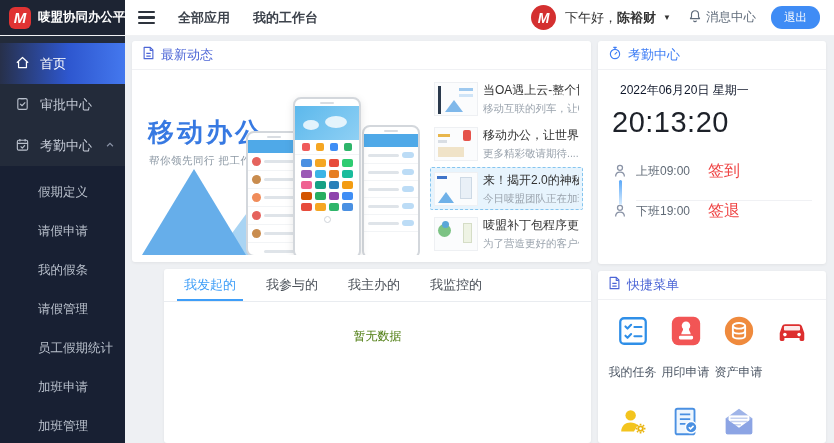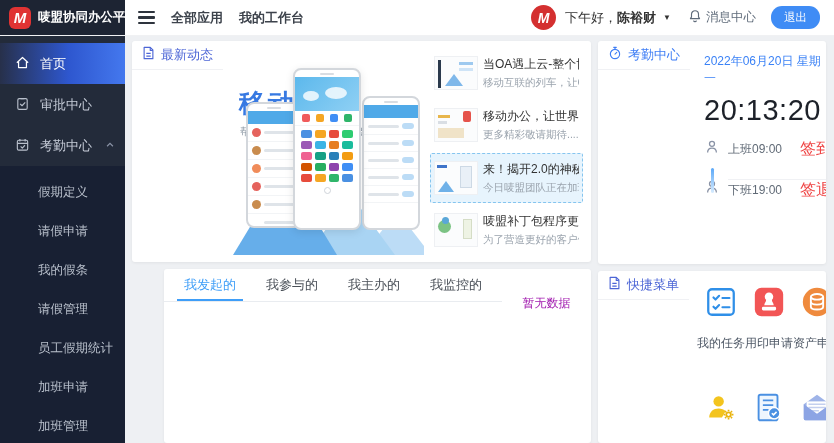--- a/index.html
+++ b/index.html
@@ -4,21 +4,21 @@
 <style>
   * { margin:0; padding:0; box-sizing:border-box; }
   body { font-family:"Liberation Sans","DejaVu Sans",sans-serif; background:#dfe2e8; }
   .screen { width:834px; height:443px; background:#eef0f3; overflow:hidden; position:relative; display:flex; flex-direction:column; }
 
   
   .topbar { height:36px; background:#fff; display:flex; align-items:stretch; flex:none; border-bottom:1px solid #f0f1f3; }
   .logo-block { width:125px; background:#1d2433; display:flex; align-items:center; gap:7px; padding-left:9px; flex:none; }
   .logo-badge { width:22px; height:22px; background:#e03333; border-radius:6px; color:#fff; display:flex; align-items:center; justify-content:center; font-weight:bold; font-size:15px; font-style:italic; flex:none; }
   .app-title { color:#fff; font-size:12.5px; font-weight:bold; white-space:nowrap; }
-  .topbar-left { display:flex; align-items:center; gap:16px; padding-left:13px; }
+  .topbar-left { display:flex; align-items:center; gap:23px; padding-left:13px; }
   .hamburger { display:flex; flex-direction:column; gap:3px; cursor:pointer; }
   .hamburger span { width:17px; height:2.5px; background:#2e343d; border-radius:1px; }
   .top-menu-item { font-size:13px; color:#3d434c; font-weight:bold; cursor:pointer; white-space:nowrap; }
   .topbar-right { margin-left:auto; display:flex; align-items:center; gap:9px; padding-right:14px; }
   .avatar { width:25px; height:25px; border-radius:50%; background:#d43030; color:#fff; display:flex; align-items:center; justify-content:center; font-weight:bold; font-size:14px; font-style:italic; }
   .greeting { font-size:13px; color:#333; white-space:nowrap; }
   .greeting b { font-weight:bold; }
   .caret { font-size:8px; color:#333; margin-left:-2px; }
   .msg-wrap { display:flex; align-items:center; gap:4px; margin-left:8px; cursor:pointer; }
   .msg-label { font-size:12.5px; color:#5f6b7a; white-space:nowrap; }
@@ -31,21 +31,21 @@
   .side-item { height:41px; display:flex; align-items:center; gap:10px; padding:0 10px 0 15px; font-size:13px; cursor:pointer; }
   .side-item.active { background:linear-gradient(90deg,#27304a 0%,#2e57cf 55%,#4478ee 100%); color:#fff; }
   .side-chevron { margin-left:auto; }
   .side-sub { background:#182033; flex:1; padding-top:7px; }
   .side-sub-item { height:39px; display:flex; align-items:center; padding-left:38px; font-size:12.5px; color:#b9c0cc; cursor:pointer; white-space:nowrap; }
 
   .main { flex:1; display:flex; gap:7px; padding:5px 8px 0 7px; min-width:0; }
   .col-left { flex:1; display:flex; flex-direction:column; gap:7px; min-width:0; }
   .col-right { width:228px; flex:none; display:flex; flex-direction:column; gap:7px; }
 
-  .card { background:#fff; border-radius:3px; box-shadow:0 1px 3px rgba(0,0,0,0.06); display:flex; flex-direction:row; overflow:hidden; }
+  .card { background:#fff; border-radius:3px; box-shadow:0 1px 3px rgba(0,0,0,0.06); display:flex; flex-direction:column; overflow:hidden; }
   .card-head { height:29px; display:flex; align-items:center; gap:6px; padding:0 10px; border-bottom:1px solid #f0f1f4; flex:none; }
   .card-title { font-size:13px; }
   .t-indigo { color:#4d66d6; }
   .t-blue { color:#3f7ef5; }
 
   
   .news-card { height:221px; flex:none; }
   .news-body { flex:1; display:flex; gap:6px; padding:7px 8px; min-height:0; }
   .banner { flex:1; position:relative; overflow:hidden; min-width:0; }
   .bn-headline { position:absolute; left:8px; top:38px; font-size:26px; font-weight:bold; color:#3779e2; letter-spacing:3px; white-space:nowrap; }
@@ -89,30 +89,30 @@
   .news-title { font-size:12px; color:#333; white-space:nowrap; overflow:hidden; }
   .news-desc { font-size:10.5px; color:#9aa3ad; white-space:nowrap; overflow:hidden; margin-top:3px; }
 
   
   .tabs-card { flex:1; min-height:0;margin-left:32px; }
   .tab-bar { display:flex; padding:0 5px; border-bottom:1px solid #e9ecf0; height:33px; flex:none; }
   .tab { padding:0 15px; font-size:13px; color:#4a5058; display:flex; align-items:center; position:relative; cursor:pointer; white-space:nowrap; }
   .tab.active { color:#3f9ef8; }
   .tab.active::after { content:""; position:absolute; left:8px; right:8px; bottom:0; height:2px; background:#3f9ef8; }
   .tab-body { flex:1; display:flex; justify-content:center; align-items:flex-start; padding-top:26px; }
-  .empty-text { font-size:12px; color:#a21caf; }
+  .empty-text { font-size:12px; color:#4d7c0f; }
 
   
   .att-card { height:223px; flex:none; }
   .att-body { padding:12px 14px 0; }
-  .att-date { font-size:12px; color:#3b82f6; }
+  .att-date { font-size:12px; color:#0f172a;margin-left:8px; }
   .att-time { font-size:29px; color:#1d2129; margin-top:7px; letter-spacing:0.5px; }
   .att-rows { margin-top:12px; position:relative; }
   .att-line { position:absolute; left:7px; top:29px; width:3px; height:25px; background:linear-gradient(#5aa8f8,#d8ecfe); border-radius:2px; }
-  .att-row { display:flex; align-items:flex-start; height:40px; }
+  .att-row { display:flex; align-items:center; height:40px; }
   .att-ic { width:24px; display:flex; align-items:center; flex:none; }
   .att-main { flex:1; display:flex; align-items:center; }
   .att-row.second .att-main { border-top:1px solid #f0f1f4; }
   .att-label { font-size:12px; color:#606a76; width:72px; white-space:nowrap; }
   .att-action { font-size:16px; color:#ef4444; cursor:pointer; white-space:nowrap; }
 
   
   .qm-card { flex:1; min-height:0; }
   .qm-grid { display:grid; grid-template-columns:repeat(4,1fr); padding:14px 8px 0; row-gap:24px; }
   .qm-item { display:flex; flex-direction:column; align-items:center; gap:12px; cursor:pointer; }

